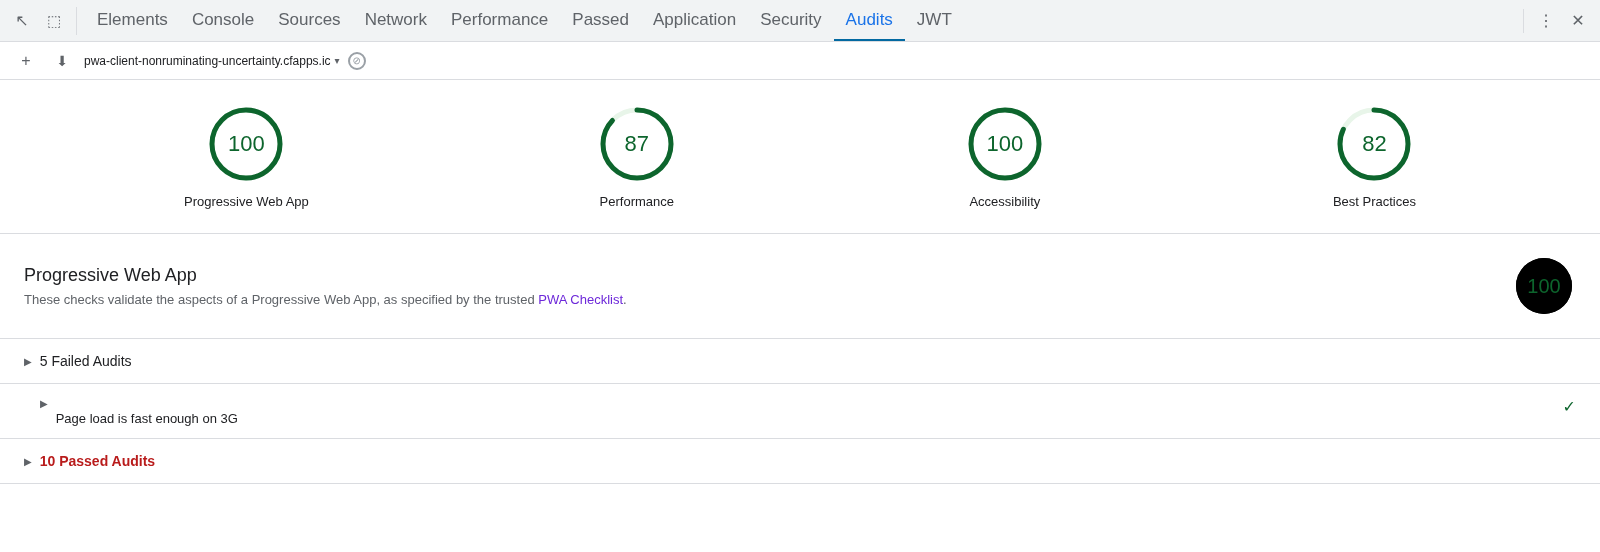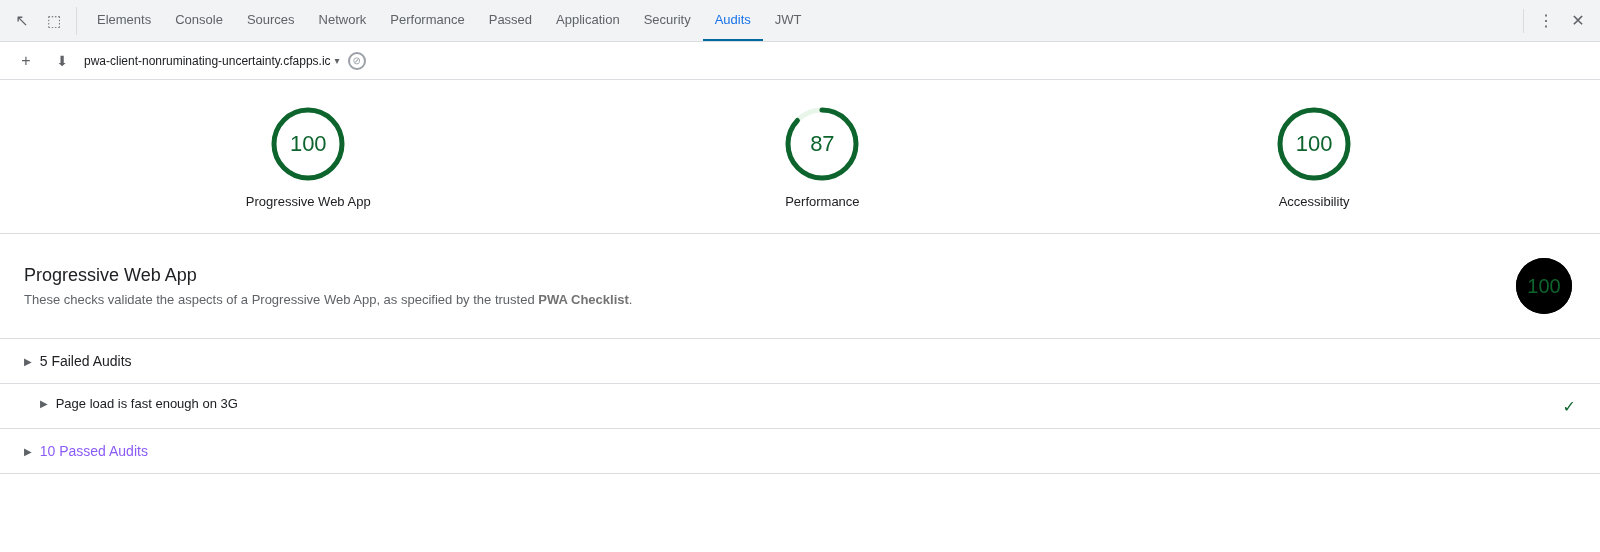--- a/index.html
+++ b/index.html
@@ -35,21 +35,21 @@
       display: flex;
       align-items: center;
       height: 100%;
       flex: 1;
     }
     .nav-tab {
       padding: 0 12px;
       height: 40px;
       display: flex;
       align-items: center;
-      font-size: 13px;
+      font-size: 17px;
       color: #5f6368;
       cursor: pointer;
       border-bottom: 2px solid transparent;
       white-space: nowrap;
     }
     .nav-tab.active {
       color: #1a73e8;
       border-bottom: 2px solid #0369a1;
     }
     .toolbar-right {
@@ -168,23 +168,22 @@
       font-size: 18px;
       font-weight: 500;
       color: #202124;
       margin-bottom: 6px;
     }
     .section-desc {
       font-size: 13px;
       color: #5f6368;
     }
     .section-desc a {
-      color: #737373;
+      color: #6d28d9;
       text-decoration: none;
-      font-weight: bold;
     }
     .section-score {
       width: 64px;
       height: 64px;
       position: relative;
       flex-shrink: 0;
     }
     .section-score svg {
       width: 64px;
       height: 64px;
@@ -233,20 +232,21 @@
       cursor: pointer;
     }
     .audit-chevron {
       font-size: 10px;
       color: #5f6368;
       margin-top: 2px;
       flex-shrink: 0;
     }
     .audit-item-content {
       flex: 1;
+      margin-top: 15px;
     }
     .audit-item-title {
       font-size: 13px;
       color: #202124;
     }
     .audit-item-desc {
       font-size: 12px;
       color: #d93025;
       margin-top: 2px;
     }
@@ -260,22 +260,22 @@
     
     .passed-group-header {
       display: flex;
       align-items: center;
       padding: 14px 24px;
       gap: 8px;
       cursor: pointer;
     }
     .passed-group-label {
       font-size: 14px;
-      font-weight: 400;
-      color: #8b5cf6;
+      font-weight: 700;
+      color: #b91c1c;
     }
   </style>
 </head>
 <body>
 
 <div class="toolbar">
   <div class="toolbar-icons">
     <button class="icon-btn">
       <span>↖</span>
     </button>
@@ -348,20 +348,30 @@
     <div class="score-item">
     <div class="score-circle">
       <svg viewBox="0 0 80 80">
         <circle class="track" cx="40" cy="40" r="34"></circle>
         <circle class="progress " cx="40" cy="40" r="34" stroke-dasharray="213.62830044410595" stroke-dashoffset="0" fill="none" stroke="#0d652d" stroke-width="5" stroke-linecap="round"></circle>
       </svg>
       <span class="score-number">100</span>
     </div>
     <span class="score-label">Accessibility</span>
   </div>
+    <div class="score-item">
+    <div class="score-circle">
+      <svg viewBox="0 0 80 80">
+        <circle class="track" cx="40" cy="40" r="34"></circle>
+        <circle class="progress progress-82" cx="40" cy="40" r="34" stroke-dasharray="213.62830044410595" stroke-dashoffset="38.45309407993908" fill="none" stroke="#0d652d" stroke-width="5" stroke-linecap="round"></circle>
+      </svg>
+      <span class="score-number">82</span>
+    </div>
+    <span class="score-label">Best Practices</span>
+  </div>
   </div>
 
 <div class="main-content">
 
   <div class="section-header">
     <div class="section-header-text">
       <div class="section-title">Progressive Web App</div>
       <div class="section-desc">
         <span>These checks validate the aspects of a Progressive Web App, as specified by the trusted </span><a href="#">PWA Checklist</a><span>.</span>
       </div>

